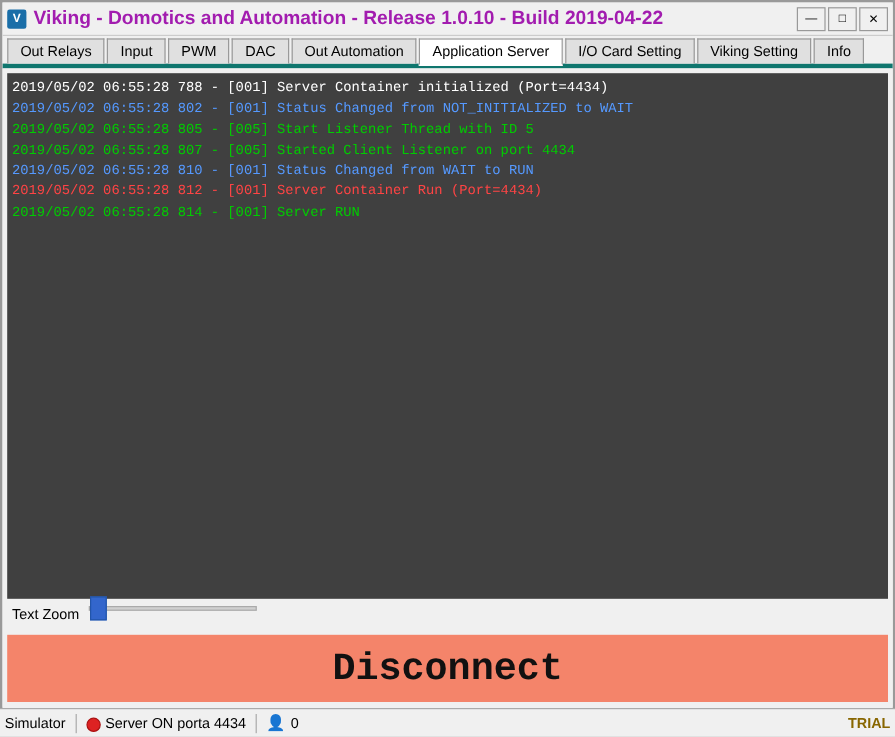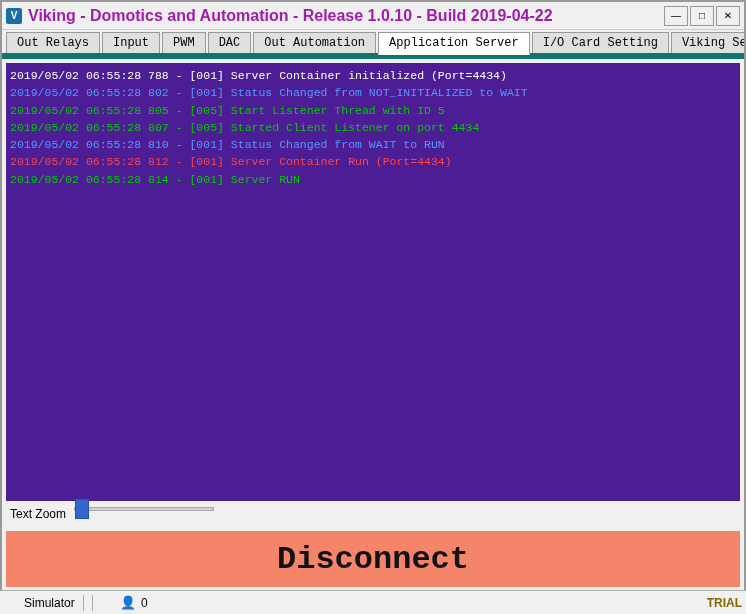--- a/index.html
+++ b/index.html
@@ -52,23 +52,22 @@
       align-items: center;
       justify-content: center;
     }
 
     
     .tab-bar {
       display: flex;
       align-items: flex-end;
       background: #f0f0f0;
       padding: 2px 4px 0 4px;
-      border-bottom: 6px solid #0f766e;
+      border-bottom: 4px solid #0f766e;
       gap: 2px;
-      font-family: Liberation Mono, monospace;
     }
     .tab {
       padding: 3px 10px;
       border: 1px solid #999;
       background: #e0e0e0;
       cursor: pointer;
       font-size: 12px;
       border-bottom: none;
       color: #000;
       white-space: nowrap;
@@ -84,21 +83,21 @@
     .main-area {
       display: flex;
       flex-direction: column;
       padding: 4px;
       background: #f0f0f0;
       height: calc(614px - 28px - 30px - 24px);
     }
 
     
     .log-console {
-      background: #4c1d95;
+      background: #404040;
       color: #fff;
       flex: 1;
       padding: 4px;
       font-family: 'Courier New', monospace;
       font-size: 11.5px;
       overflow: hidden;
       margin-bottom: 4px;
     }
     .log-line { line-height: 1.5; }
     .log-line.white { color: #ffffff; }
@@ -167,21 +166,20 @@
       position: absolute;
       bottom: 0;
       left: 0;
       right: 0;
     }
     .status-item {
       display: flex;
       align-items: flex-end;
       gap: 4px;
       font-size: 12px;
-      margin-left: 20px;
     }
     .status-dot {
       width: 12px;
       height: 12px;
       border-radius: 50%;
       background: #dd2222;
       border: 1px solid #aa1111;
     }
     .status-divider {
       width: 1px;
@@ -244,19 +242,23 @@
   </div>
 
   <button class="disconnect-btn">Disconnect</button>
 </div>
 
 <div class="status-bar">
   <div class="status-item">
     <span>Simulator</span>
   </div>
   <div class="status-divider"></div>
+  <div class="status-item">
+    <span class="status-dot"></span>
+    <span>Server ON porta 4434</span>
+  </div>
   <div class="status-divider"></div>
   <div class="status-item">
     <span class="status-user-icon">👤</span>
     <span>0</span>
   </div>
   <div class="status-trial">TRIAL</div>
 </div>
 
 </body></html>

